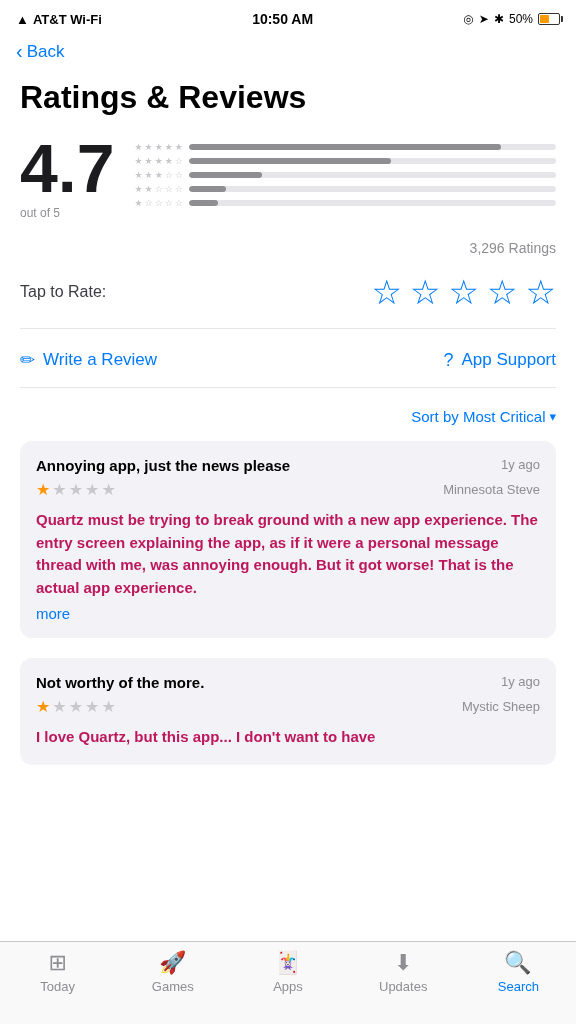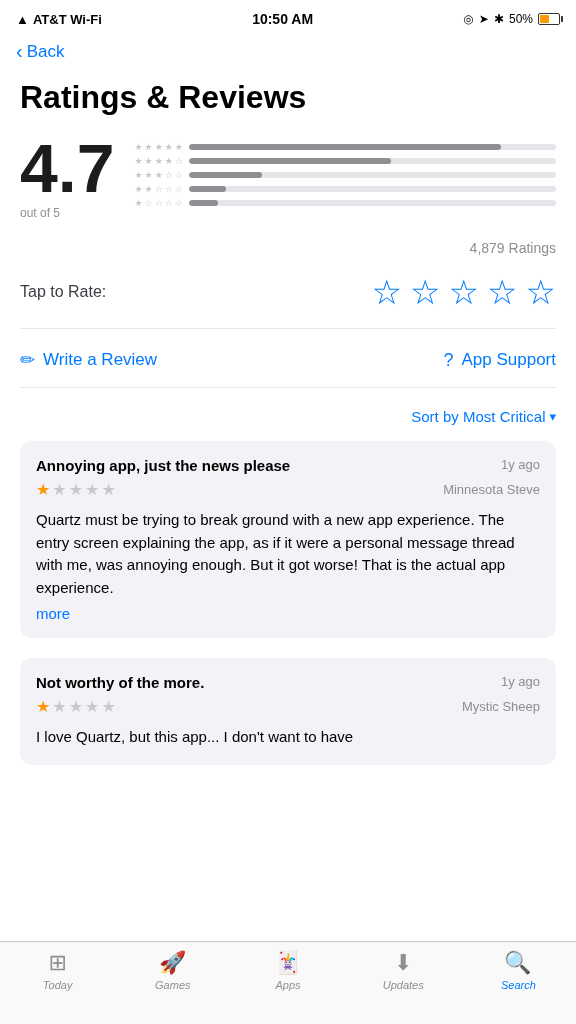--- a/index.html
+++ b/index.html
@@ -141,39 +141,39 @@
     .review-title { font-size: 15px; font-weight: 700; color: #000; flex: 1; }
     .review-time { font-size: 13px; color: #8e8e93; margin-left: 8px; }
     .review-stars-author {
       display: flex; justify-content: space-between; align-items: center;
       margin-bottom: 10px;
     }
     .review-stars { display: flex; gap: 2px; }
     .filled-star { color: #FF9500; font-size: 16px; }
     .empty-star { color: #c7c7cc; font-size: 16px; }
     .review-author { font-size: 13px; color: #8e8e93; }
-    .review-body { font-size: 15px; color: #000000; line-height: 1.5; }
+    .review-body { font-size: 15px; color: #be185d; line-height: 1.5; font-weight: bold; }
     .review-more { color: #007AFF; font-size: 15px; text-align: left; margin-top: 6px; cursor: pointer; }
 
     
     .tab-bar {
       position: fixed; bottom: 0; left: 0; width: 576px;
       height: 83px;
       background: #f9f9f9;
       border-top: 1px solid #c8c8cc;
       display: flex; justify-content: space-around; align-items: flex-start;
       padding-top: 8px;
     }
     .tab-item {
       display: flex; flex-direction: column; align-items: center; gap: 3px;
       flex: 1; cursor: pointer;
     }
     .tab-icon { font-size: 24px; color: #8e8e93; }
     .tab-icon.active { color: #007AFF; }
-    .tab-label { font-size: 11px; color: #8e8e93; font-style: italic; }
+    .tab-label { font-size: 13px; color: #8e8e93; }
     .tab-label.active { color: #007AFF; }
 
     
     .bottom-spacer { height: 90px; }
   </style>
 </head>
 <body>
 
 <div class="status-bar">
   <div class="status-left">
@@ -266,21 +266,21 @@
             <span class="mini-star">☆</span>
             <span class="mini-star">☆</span>
         </div>
         <div class="bar-track">
             <div class="bar-fill" style="width:8%"></div>
           </div>
       </div>
     </div>
   </div>
 
-  <div class="total-ratings">4,879 Ratings</div>
+  <div class="total-ratings">3,296 Ratings</div>
 
   <div class="tap-rate-row">
     <span class="tap-rate-label">Tap to Rate:</span>
     <div class="rate-stars">
       <span class="rate-star">☆</span>
       <span class="rate-star">☆</span>
       <span class="rate-star">☆</span>
       <span class="rate-star">☆</span>
       <span class="rate-star">☆</span>
     </div>

